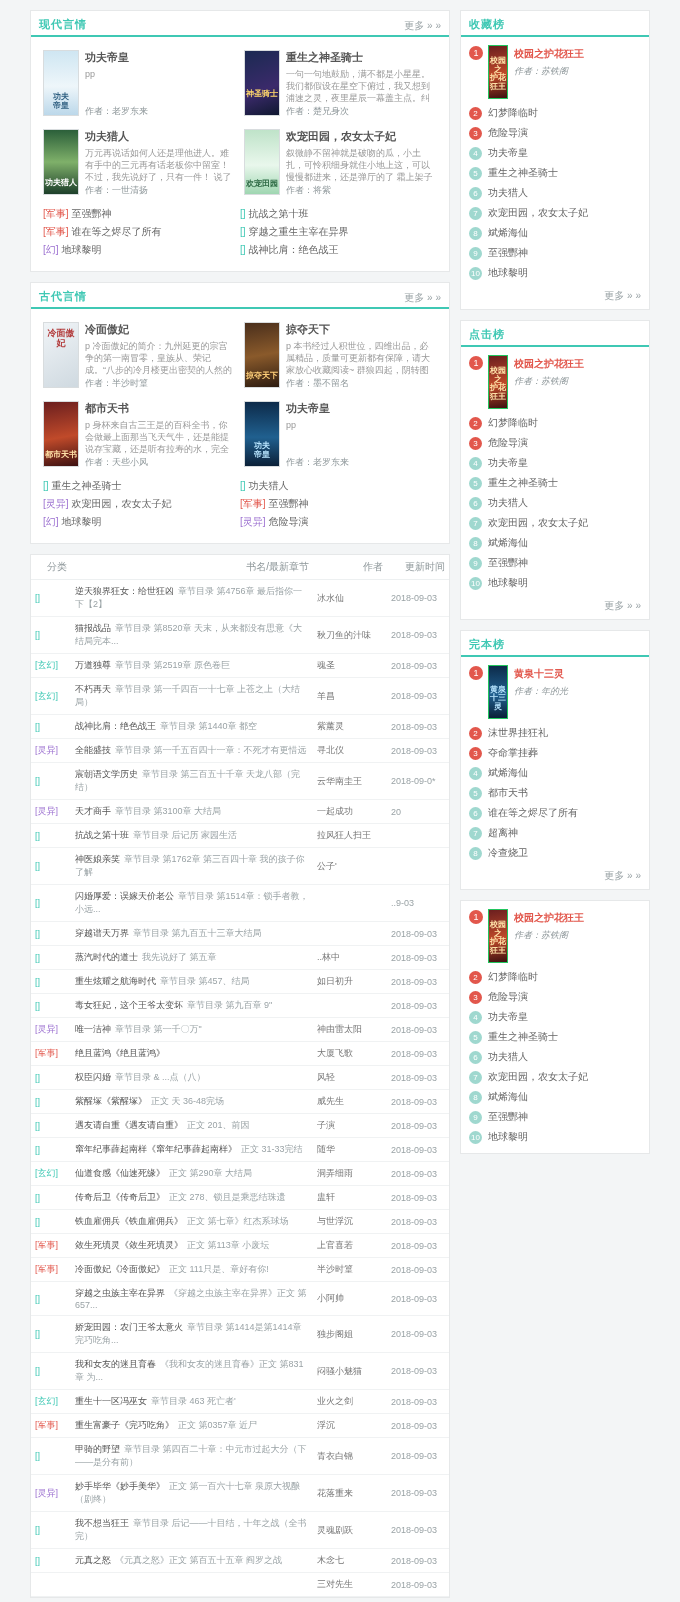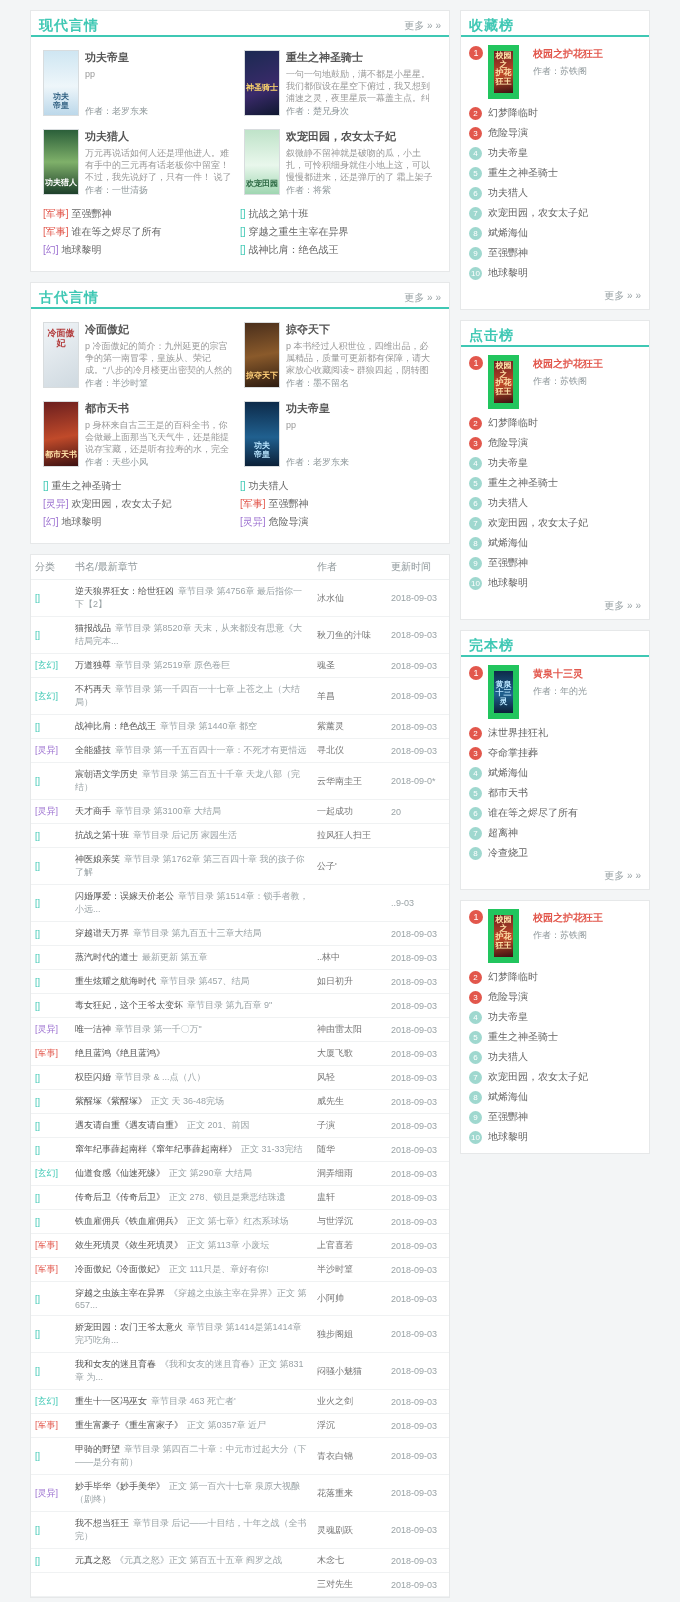--- a/index.html
+++ b/index.html
@@ -20,21 +20,21 @@
   
   .sec { background:#fff; margin-bottom:10px; border:1px solid #e6e8e9; }
   .sec-hd {
     border-bottom:2px solid #3fc8b4;
     padding:6px 8px 5px 8px;
     position:relative;
     height:26px;
   }
   .sec-hd .title {
     color:#3fc8b4;
-    font-size:14px;
+    font-size:11px;
     font-weight:bold;
     letter-spacing:1px;
   }
   .sec-hd .more {
     position:absolute; right:8px; top:8px;
     color:#9aa3a6; font-size:10px;
   }
   .sec-body { padding:8px; }
 
   
@@ -64,21 +64,21 @@
   .cat.red { color:#e2574c;text-align:center; }
   .cat.pur { color:#9b6fd0; }
 
   
   .cv { width:100%; height:100%; position:relative; }
   .cv b { position:absolute; left:0; right:0; text-align:center; color:#fff;
           font-size:8px; font-weight:bold; line-height:1.1; }
   .cv-1 { background:linear-gradient(180deg,#cfe6f2,#eef6fa 55%,#bcd8ea); }
   .cv-1 b { bottom:4px; color:#2f5f80; }
   .cv-2 { background:linear-gradient(160deg,#1b2a52,#3b2a6b 60%,#0f1830); }
-  .cv-2 b { bottom:22px; color:#ffd86b;margin-top:36px; }
+  .cv-2 b { bottom:16px; color:#ffd86b;margin-top:36px; }
   .cv-3 { background:linear-gradient(180deg,#2b5f3a,#7fb06a 50%,#1d3f2a); }
   .cv-3 b { bottom:6px; }
   .cv-4 { background:linear-gradient(180deg,#bfe3c9,#e9f7ec 55%,#9fd6b1); }
   .cv-4 b { bottom:5px; color:#2e6b45; }
   .cv-5 { background:linear-gradient(150deg,#f0f4f7,#cfd9e0); }
   .cv-5 b { top:6px; color:#b23a3a; font-size:9px; }
   .cv-6 { background:linear-gradient(170deg,#4a2f1c,#8a5a2b 50%,#2d1c10); }
   .cv-6 b { bottom:6px; color:#ffd07a; }
   .cv-7 { background:linear-gradient(170deg,#6b1f1f,#c04a2a 55%,#3d1111); }
   .cv-7 b { bottom:6px; color:#ffe2a8; }
@@ -86,26 +86,26 @@
   .cv-8 b { bottom:6px; color:#b9e6ff; }
 
   
   .rank-top { overflow:hidden; padding:8px 8px 4px 8px; }
   .rank-top .num {
     float:left; width:14px; height:14px; border-radius:50%;
     background:#e2574c; color:#fff; font-size:9px; text-align:center;
     line-height:14px; margin-right:5px; margin-top:1px;
   }
   .rank-top .cover {
-    float:left; width:31px; height:54px; border:6px solid #22c55e;
-    margin-right:14px; overflow:hidden;
+    float:left; width:20px; height:54px; border:1px solid #22c55e;
+    margin-right:6px; overflow:hidden;
   }
   .rank-top .meta { overflow:hidden; padding-top:2px; }
   .rank-top .rt { color:#e2574c; font-size:10px; font-weight:bold; display:block; }
-  .rank-top .ra { color:#8f989b; font-size:9px; margin-top:4px; display:block; }
+  .rank-top .ra { color:#8f989b; font-size:9px; margin-top:4px; display:block;font-style:italic; }
   .rank-list { padding:0 8px 6px 8px; }
   .rank-list li {
     list-style:none; padding:3px 0; font-size:10px; color:#666;
     white-space:nowrap; overflow:hidden; text-overflow:ellipsis;
   }
   .rank-list .n {
     display:inline-block; width:13px; height:13px; line-height:13px;
     border-radius:50%; background:#9fd8cf; color:#fff; font-size:8px;
     text-align:center; margin-right:6px; vertical-align:middle;
   }
@@ -113,21 +113,21 @@
   ul { margin:0; padding:0; }
 
   
   .upd-hd { position:relative; }
   .upd-tabs { position:absolute; right:8px; top:9px; font-size:9px; }
   .upd-tabs span { color:#9aa3a6; margin-left:8px; }
   .upd-tabs .on { color:#3fc8b4; }
   table.upd { width:100%; border-collapse:collapse; font-size:9px; }
   table.upd th {
     color:#8f989b; font-weight:normal; font-size:10px;
-    padding:5px 4px; border-bottom:1px solid #edf0f1; text-align:left;
+    padding:5px 4px; border-bottom:1px solid #edf0f1; text-align:right;
   }
   table.upd td {
     padding:5px 4px; border-bottom:1px solid #f0f2f3; color:#777;
     vertical-align:middle;
   }
   table.upd td.c1 { width:40px; color:#3fc8b4; white-space:nowrap; }
   table.upd td.c2 { color:#666; overflow:hidden; }
   table.upd td.c2 .bn { color:#555; }
   table.upd td.c2 .ch { color:#9aa3a6; margin-left:4px; }
   table.upd td.c3 { width:74px; color:#777; }
@@ -353,21 +353,21 @@
                 <td class="c4">..9-03</td>
               </tr>
               <tr>
                 <td class="c1"><span class="cat">[]</span></td>
                 <td class="c2"><span class="bn">穿越谱天万界</span><span class="ch">章节目录 第九百五十三章大结局</span></td>
                 <td class="c3"></td>
                 <td class="c4">2018-09-03</td>
               </tr>
               <tr>
                 <td class="c1"><span class="cat">[]</span></td>
-                <td class="c2"><span class="bn">蒸汽时代的道士</span><span class="ch">最新更新 第五章</span></td>
+                <td class="c2"><span class="bn">蒸汽时代的道士</span><span class="ch">我先说好了 第五章</span></td>
                 <td class="c3">..林中</td>
                 <td class="c4">2018-09-03</td>
               </tr>
               <tr>
                 <td class="c1"><span class="cat">[]</span></td>
                 <td class="c2"><span class="bn">重生炫耀之航海时代</span><span class="ch">章节目录 第457、结局</span></td>
                 <td class="c3">如日初升</td>
                 <td class="c4">2018-09-03</td>
               </tr>
               <tr>
@@ -461,21 +461,21 @@
                 <td class="c4">2018-09-03</td>
               </tr>
               <tr>
                 <td class="c1"><span class="cat">[玄幻]</span></td>
                 <td class="c2"><span class="bn">重生十一区冯巫女</span><span class="ch">章节目录 463 死亡者'</span></td>
                 <td class="c3">业火之剑</td>
                 <td class="c4">2018-09-03</td>
               </tr>
               <tr>
                 <td class="c1"><span class="cat red">[军事]</span></td>
-                <td class="c2"><span class="bn">重生富豪子《重生富家子》</span><span class="ch">正文 第0357章 近尸</span></td>
+                <td class="c2"><span class="bn">重生富豪子《完巧吃角》</span><span class="ch">正文 第0357章 近尸</span></td>
                 <td class="c3">浮沉</td>
                 <td class="c4">2018-09-03</td>
               </tr>
               <tr>
                 <td class="c1"><span class="cat">[]</span></td>
                 <td class="c2"><span class="bn">甲骑的野望</span><span class="ch">章节目录 第四百二十章：中元市过起大分（下——是分有前）</span></td>
                 <td class="c3">青衣白锦</td>
                 <td class="c4">2018-09-03</td>
               </tr>
               <tr>

